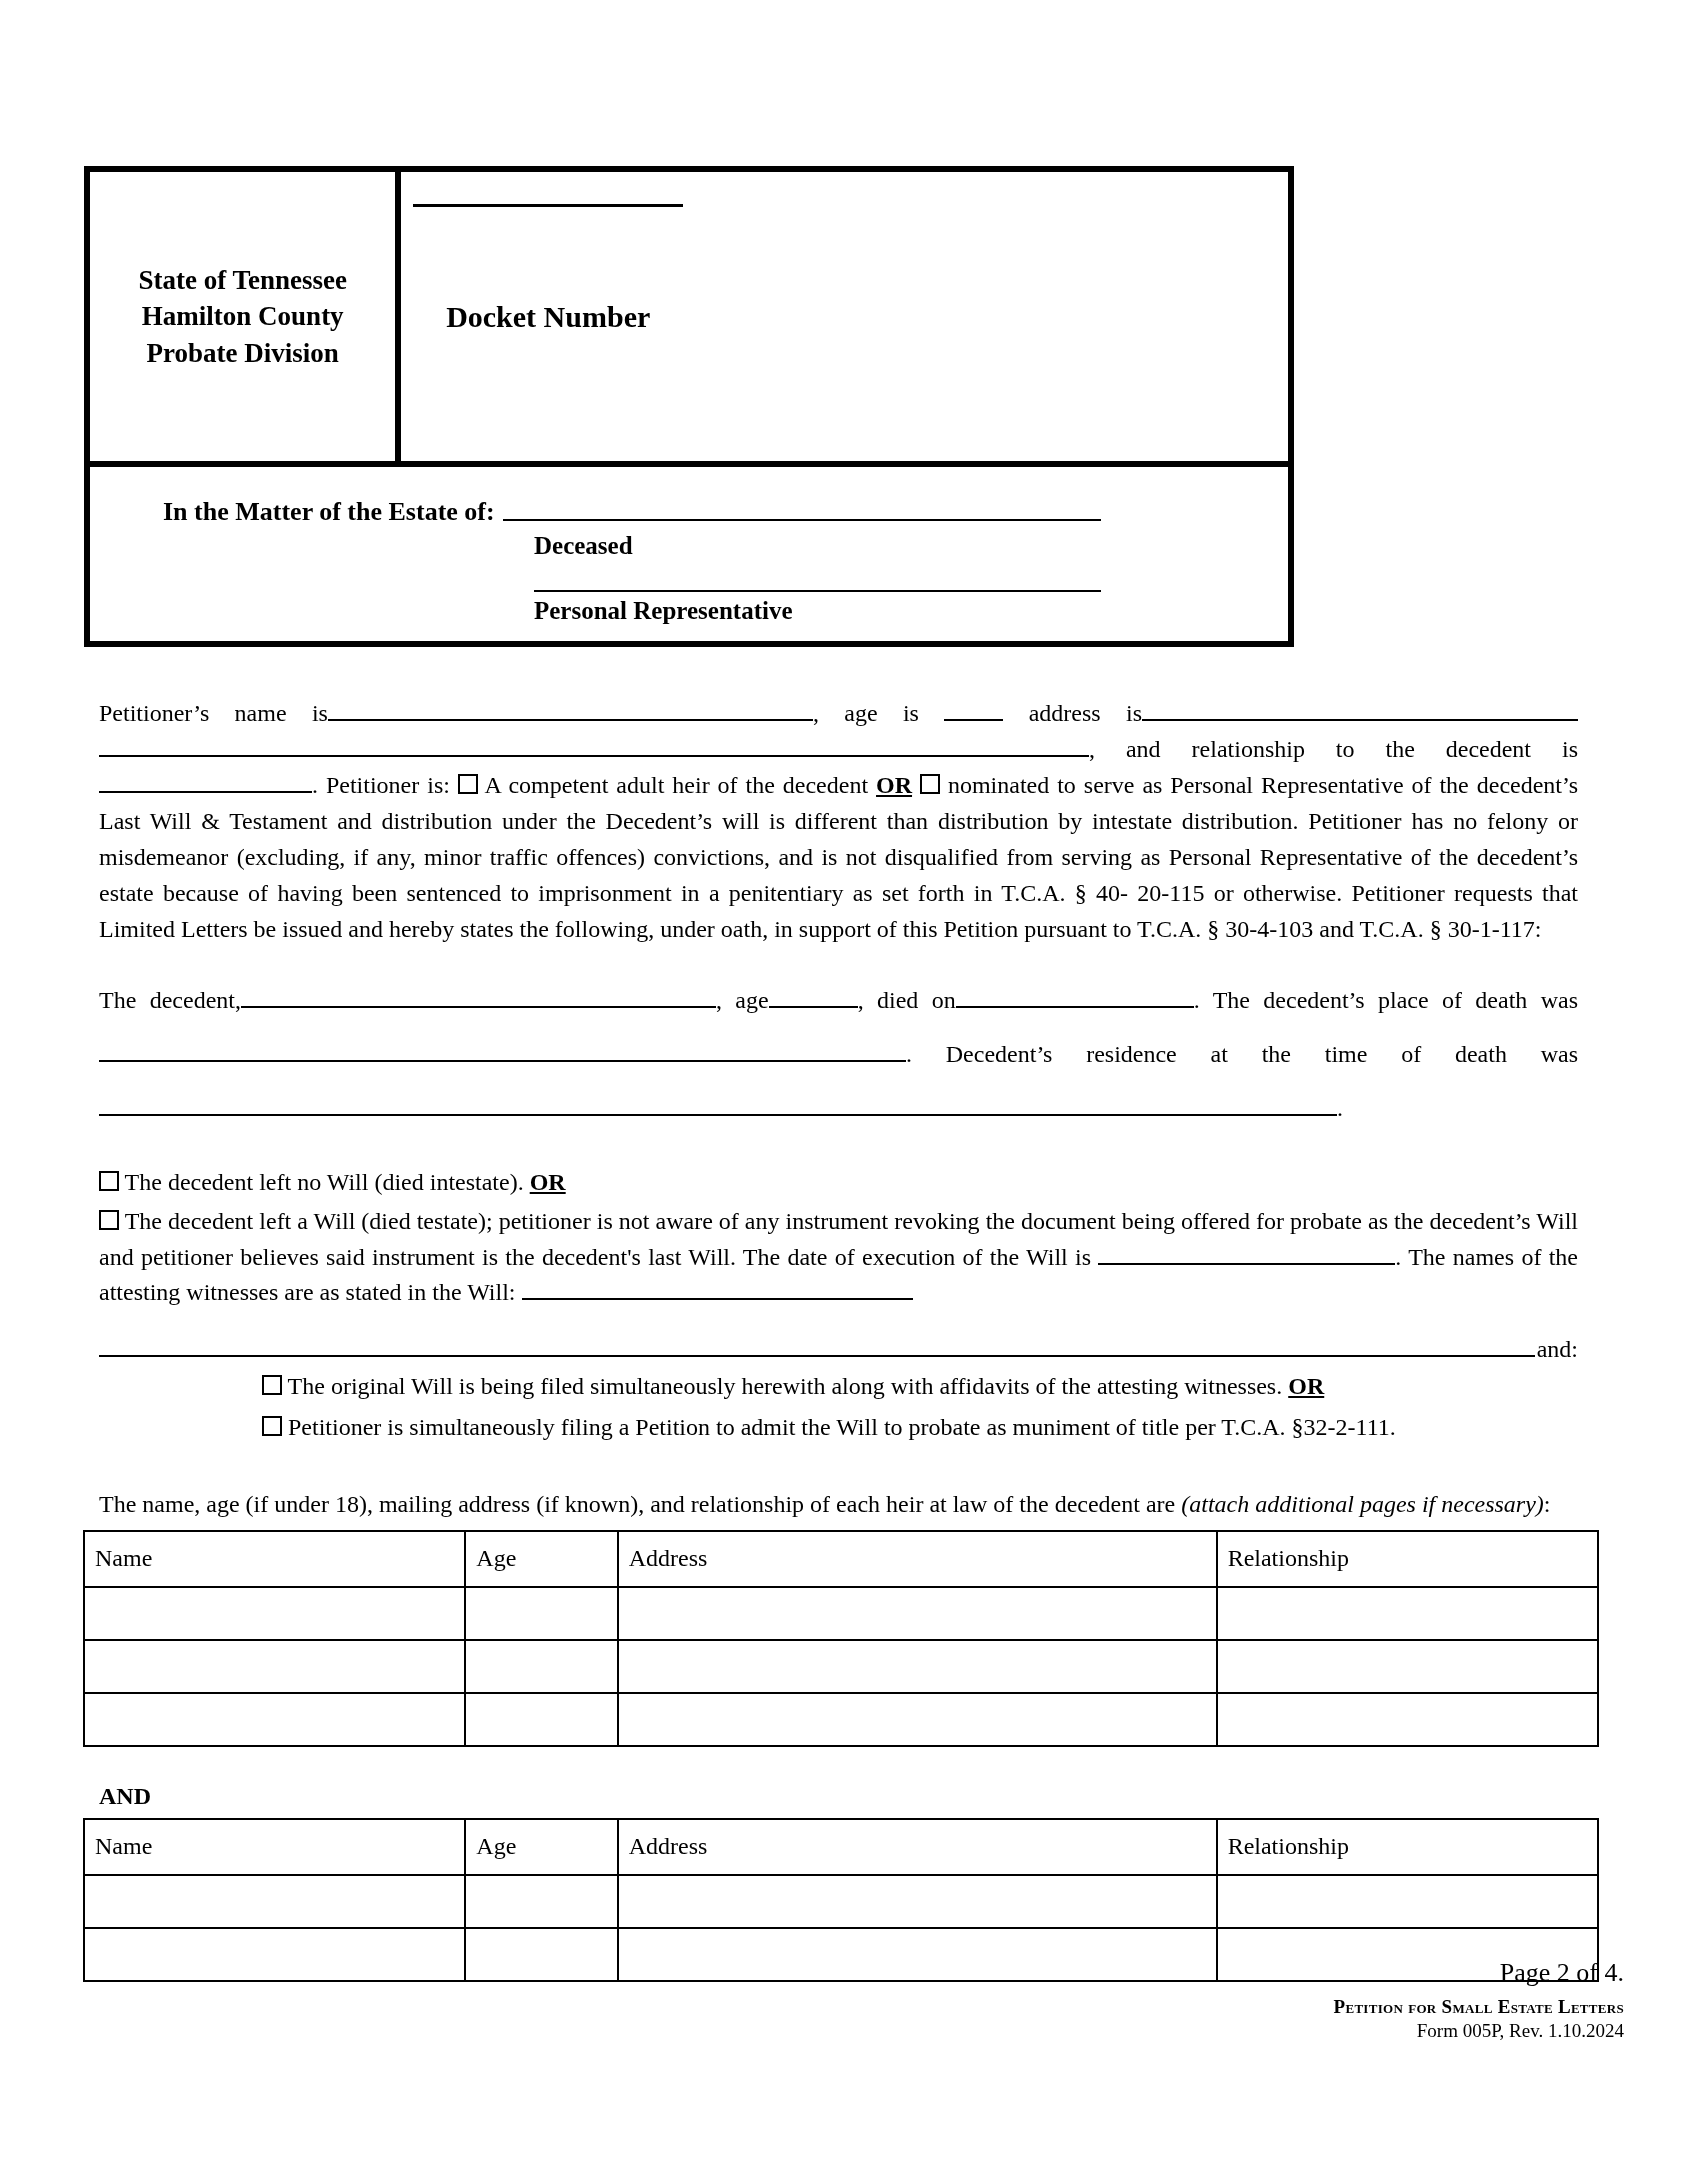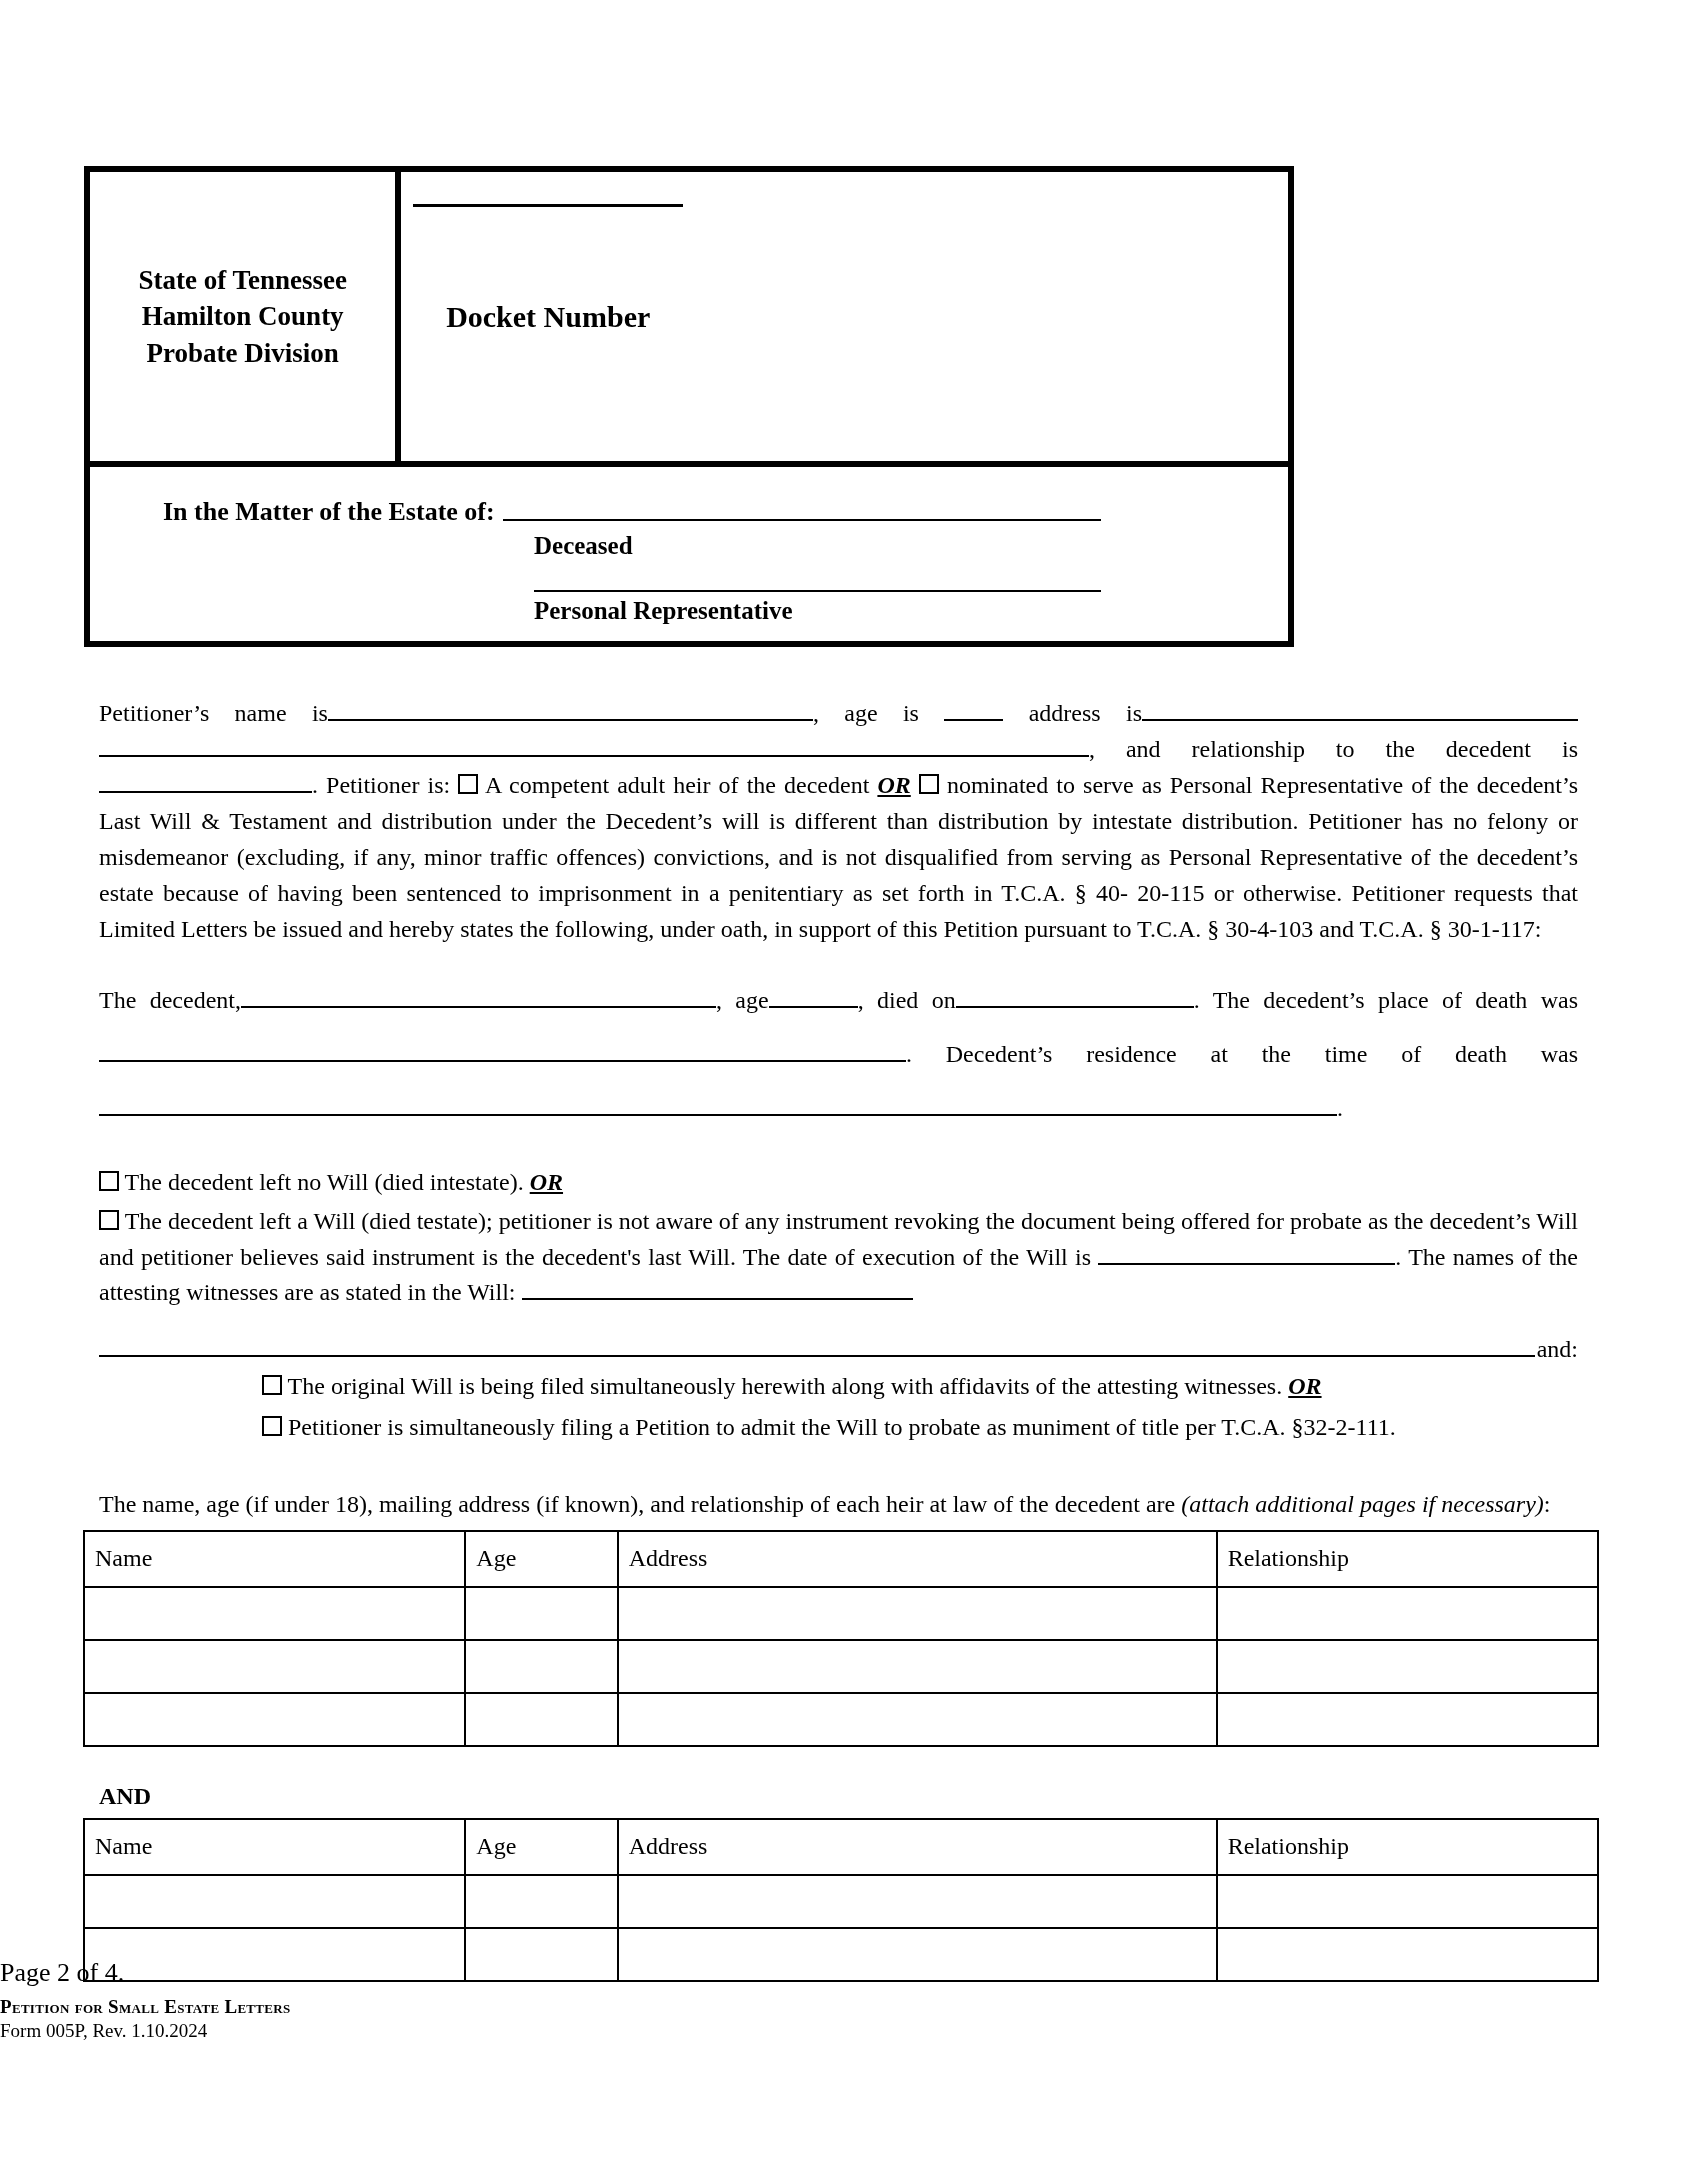--- a/index.html
+++ b/index.html
@@ -51,21 +51,21 @@
   .body { position:absolute; left:99px; top:695px; width:1479px; font-size:24px; }
   .justify { text-align:justify; }
   .para { margin:0; }
   .blank {
     display:inline-block; border-bottom:2px solid #000; height:24px; vertical-align:baseline;
   }
   .cb {
     display:inline-block; width:16px; height:16px; border:2.5px solid #000;
     vertical-align:-1px; box-sizing:content-box; background:#fff;
   }
-  .or { font-weight:bold; text-decoration:underline;font-style:italic; }
+  .or { font-weight:bold; text-decoration:underline; }
   .p1 { line-height:1.5; }
   .p2 { line-height:2.25; margin-top:26px; }
   .cb-line { line-height:1.45; }
   .no-will-line { margin-top:30px; }
   .testate-para { margin-top:4px; line-height:1.45; }
   .and-line { display:flex; margin-top:26px; }
   .and-fill { flex:1; border-bottom:2px solid #000; align-self:flex-end; margin-bottom:6px; height:2px; }
   .and-text { white-space:nowrap; margin-left:2px; }
   .indent-cb { margin-left:163px; margin-top:6px; line-height:1.45; }
   .section-intro { margin-top:42px; line-height:1.45; }
@@ -77,21 +77,21 @@
     font-size:24px; table-layout:fixed;
   }
   table.grid th, table.grid td { border:2px solid #000; padding:8px 10px; }
   table.grid th { font-weight:normal; text-align:left; height:38px; }
   table.grid td { height:35px; }
   .col-name { width:25.2%; } .col-age { width:9.2%; } .col-address { width:40.4%; } .col-rel { width:25.2%; }
 
   .and-divider { font-weight:bold; margin-top:36px; font-size:24px;font-family:Liberation Serif, serif; }
 
   
-  .footer { position:absolute; left:0; top:1958px; width:1624px; text-align:left; }
+  .footer { position:absolute; left:0; top:1958px; width:1624px; text-align:right; }
   .page-number { font-size:26px; }
   .form-name { font-size:19px; font-variant:small-caps; font-weight:bold; margin-top:8px; letter-spacing:0.3px; }
   .revision { font-size:19px; margin-top:2px; }
 </style>
 </head>
 <body>
 
 <div class="page">
 
   <div class="header-box">

